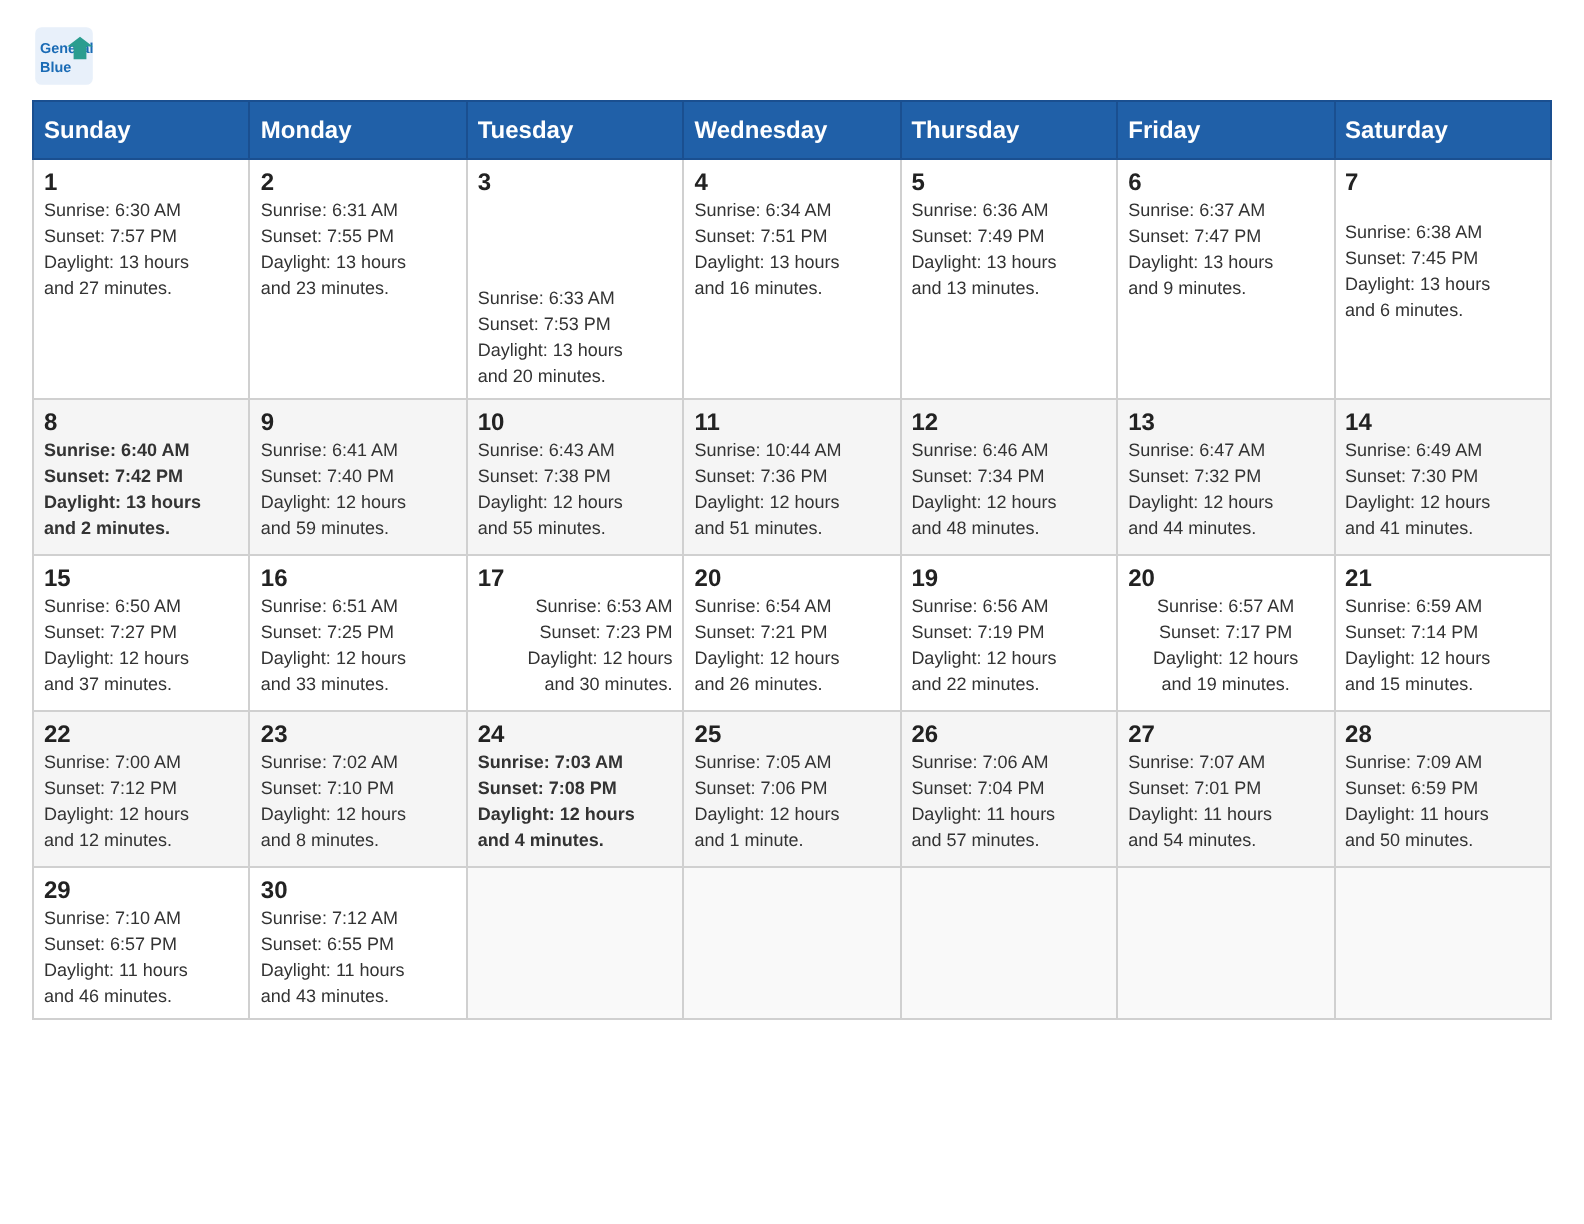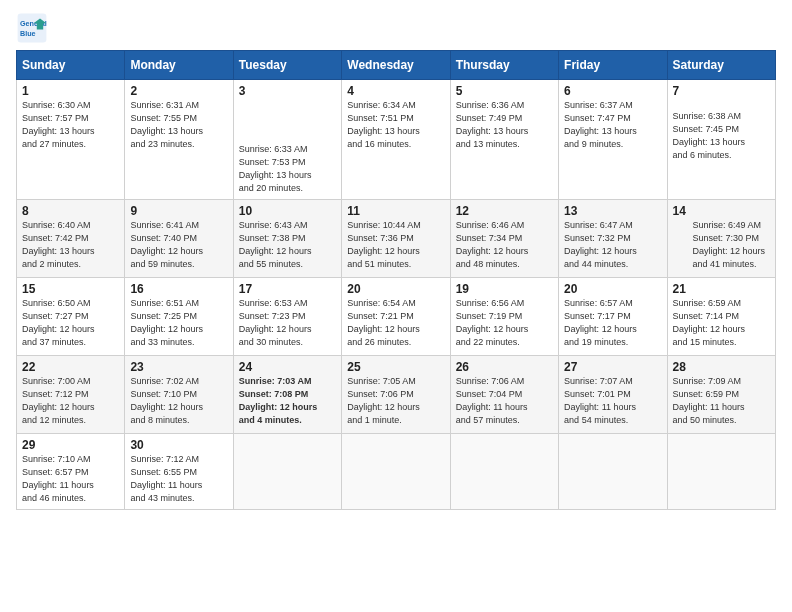--- a/index.html
+++ b/index.html
@@ -172,21 +172,21 @@
             <span class="day-num">7</span>
             <div class="day-info" style="white-space: pre-line; margin-top: 12px;">Sunrise: 6:38 AM
 Sunset: 7:45 PM
 Daylight: 13 hours
 and 6 minutes.</div>
           </td>
         </tr>
         <tr>
           <td>
             <span class="day-num">8</span>
-            <div class="day-info" style="white-space: pre-line;">Sunrise: 6:40 AM
+            <div class="day-info" style="white-space: pre-line; font-weight: bold;">Sunrise: 6:40 AM
 Sunset: 7:42 PM
 Daylight: 13 hours
 and 2 minutes.</div>
           </td>
           <td>
             <span class="day-num">9</span>
             <div class="day-info" style="white-space: pre-line;">Sunrise: 6:41 AM
 Sunset: 7:40 PM
 Daylight: 12 hours
 and 59 minutes.</div>
@@ -214,21 +214,21 @@
           </td>
           <td>
             <span class="day-num">13</span>
             <div class="day-info" style="white-space: pre-line;">Sunrise: 6:47 AM
 Sunset: 7:32 PM
 Daylight: 12 hours
 and 44 minutes.</div>
           </td>
           <td>
             <span class="day-num">14</span>
-            <div class="day-info" style="white-space: pre-line; margin-left: 20px;">Sunrise: 6:49 AM
+            <div class="day-info" style="white-space: pre-line;">Sunrise: 6:49 AM
 Sunset: 7:30 PM
 Daylight: 12 hours
 and 41 minutes.</div>
           </td>
         </tr>
         <tr>
           <td>
             <span class="day-num">15</span>
             <div class="day-info" style="white-space: pre-line;">Sunrise: 6:50 AM
 Sunset: 7:27 PM
@@ -237,42 +237,42 @@
           </td>
           <td>
             <span class="day-num">16</span>
             <div class="day-info" style="white-space: pre-line;">Sunrise: 6:51 AM
 Sunset: 7:25 PM
 Daylight: 12 hours
 and 33 minutes.</div>
           </td>
           <td>
             <span class="day-num">17</span>
-            <div class="day-info" style="white-space: pre-line;">Sunrise: 6:53 AM
+            <div class="day-info" style="white-space: pre-line; text-align: right;">Sunrise: 6:53 AM
 Sunset: 7:23 PM
 Daylight: 12 hours
 and 30 minutes.</div>
           </td>
           <td>
             <span class="day-num">20</span>
             <div class="day-info" style="white-space: pre-line;">Sunrise: 6:54 AM
 Sunset: 7:21 PM
 Daylight: 12 hours
 and 26 minutes.</div>
           </td>
           <td>
             <span class="day-num">19</span>
             <div class="day-info" style="white-space: pre-line;">Sunrise: 6:56 AM
 Sunset: 7:19 PM
 Daylight: 12 hours
 and 22 minutes.</div>
           </td>
           <td>
             <span class="day-num">20</span>
-            <div class="day-info" style="white-space: pre-line;">Sunrise: 6:57 AM
+            <div class="day-info" style="white-space: pre-line; text-align: center;">Sunrise: 6:57 AM
 Sunset: 7:17 PM
 Daylight: 12 hours
 and 19 minutes.</div>
           </td>
           <td>
             <span class="day-num">21</span>
             <div class="day-info" style="white-space: pre-line;">Sunrise: 6:59 AM
 Sunset: 7:14 PM
 Daylight: 12 hours
 and 15 minutes.</div>

